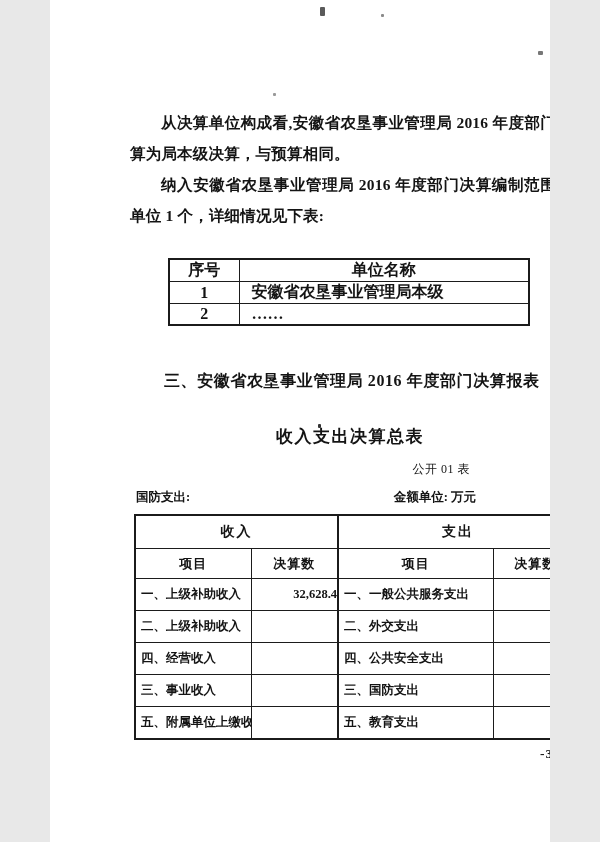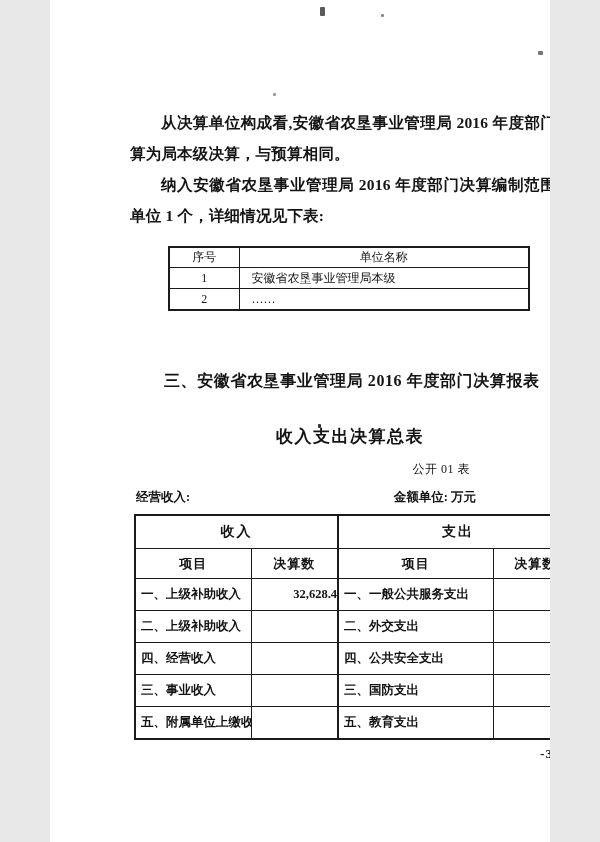--- a/index.html
+++ b/index.html
@@ -15,22 +15,22 @@
   
   .body-text{
     position:absolute;left:80px;top:107px;width:442px;
     font-size:15.5px;line-height:31px;font-weight:bold;
     text-align:justify;
   }
   .body-text p{margin:0;text-indent:2em;letter-spacing:0.2px;}
   
   table{border-collapse:collapse;table-layout:fixed;}
   .unit-table{
-    position:absolute;left:118px;top:246px;width:360px;
-    font-size:12px;font-weight:normal;
+    position:absolute;left:118px;top:258px;width:360px;
+    font-size:16px;font-weight:bold;
     border:2px solid #1b1b1b;
   }
   .unit-table td{
     border:1.4px solid #1b1b1b;
     padding:0;height:19px;vertical-align:middle;
     overflow:hidden;white-space:nowrap;
   }
   .unit-table tr.ut-data td{height:20px;}
   .unit-table .c{text-align:center;}
   .unit-table .l{text-align:left;padding-left:12px;}
@@ -115,21 +115,21 @@
       </tr>
     </tbody>
   </table>
 
   <div class="section-heading">三、安徽省农垦事业管理局 2016 年度部门决算报表</div>
 
   <div class="report-title">收入支出决算总表</div>
 
   <div class="table-code">公开 01 表</div>
 
-  <div class="prepared">经营收入:</div>
+  <div class="prepared">国防支出:</div>
   <div class="amount-unit">金额单位: 万元</div>
 
   <table class="main-table">
     <colgroup>
       <col style="width:116px">
         <col style="width:87px">
         <col style="width:155px">
         <col style="width:85px">
     </colgroup>
     <tbody>

